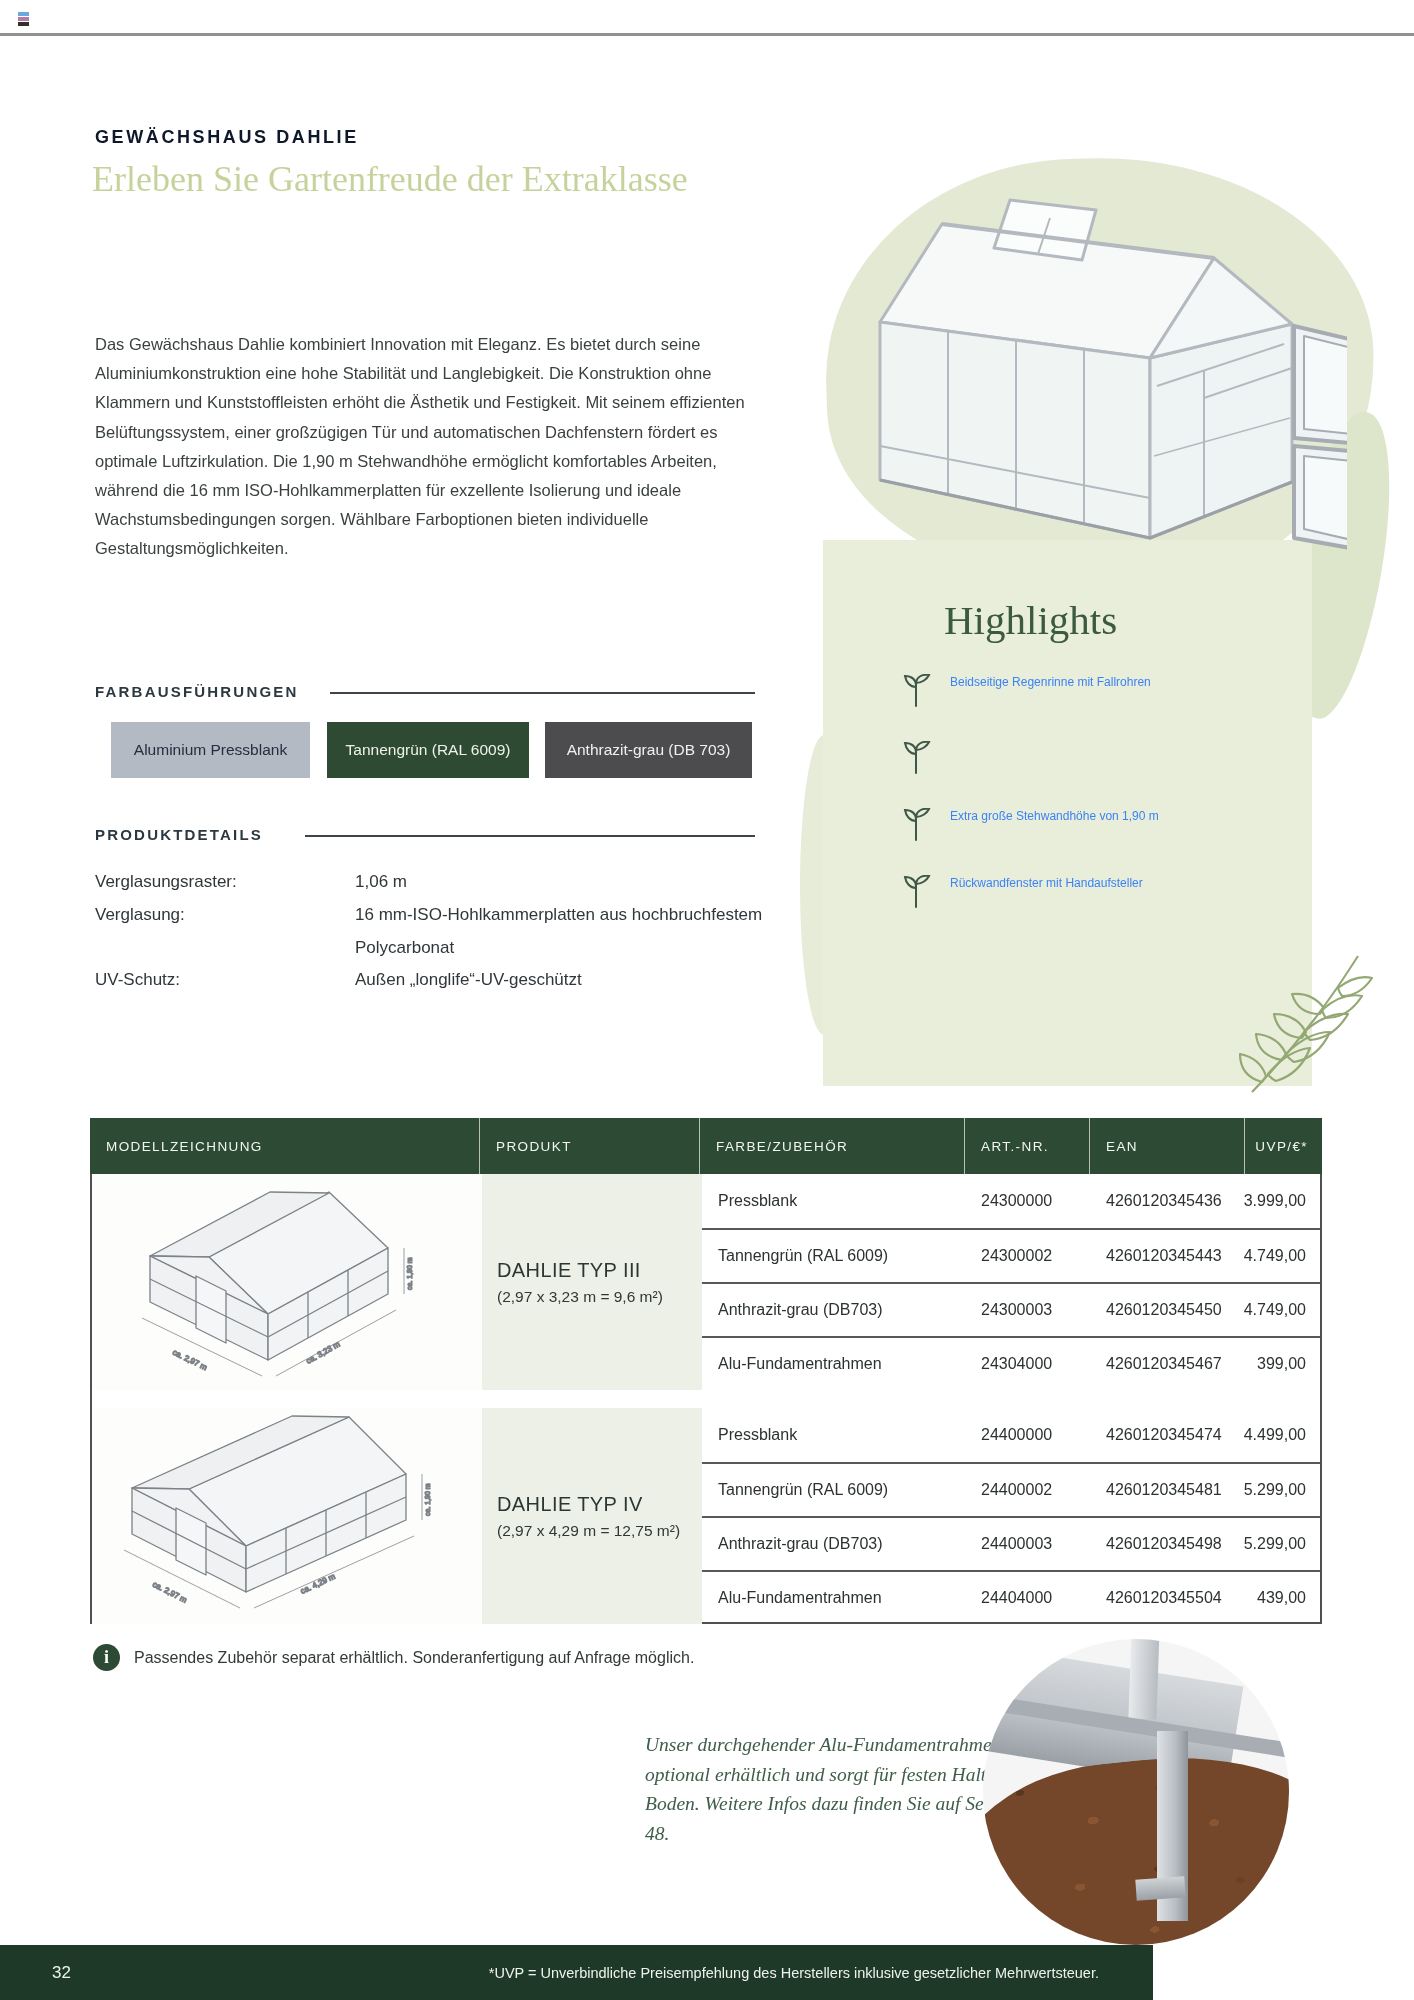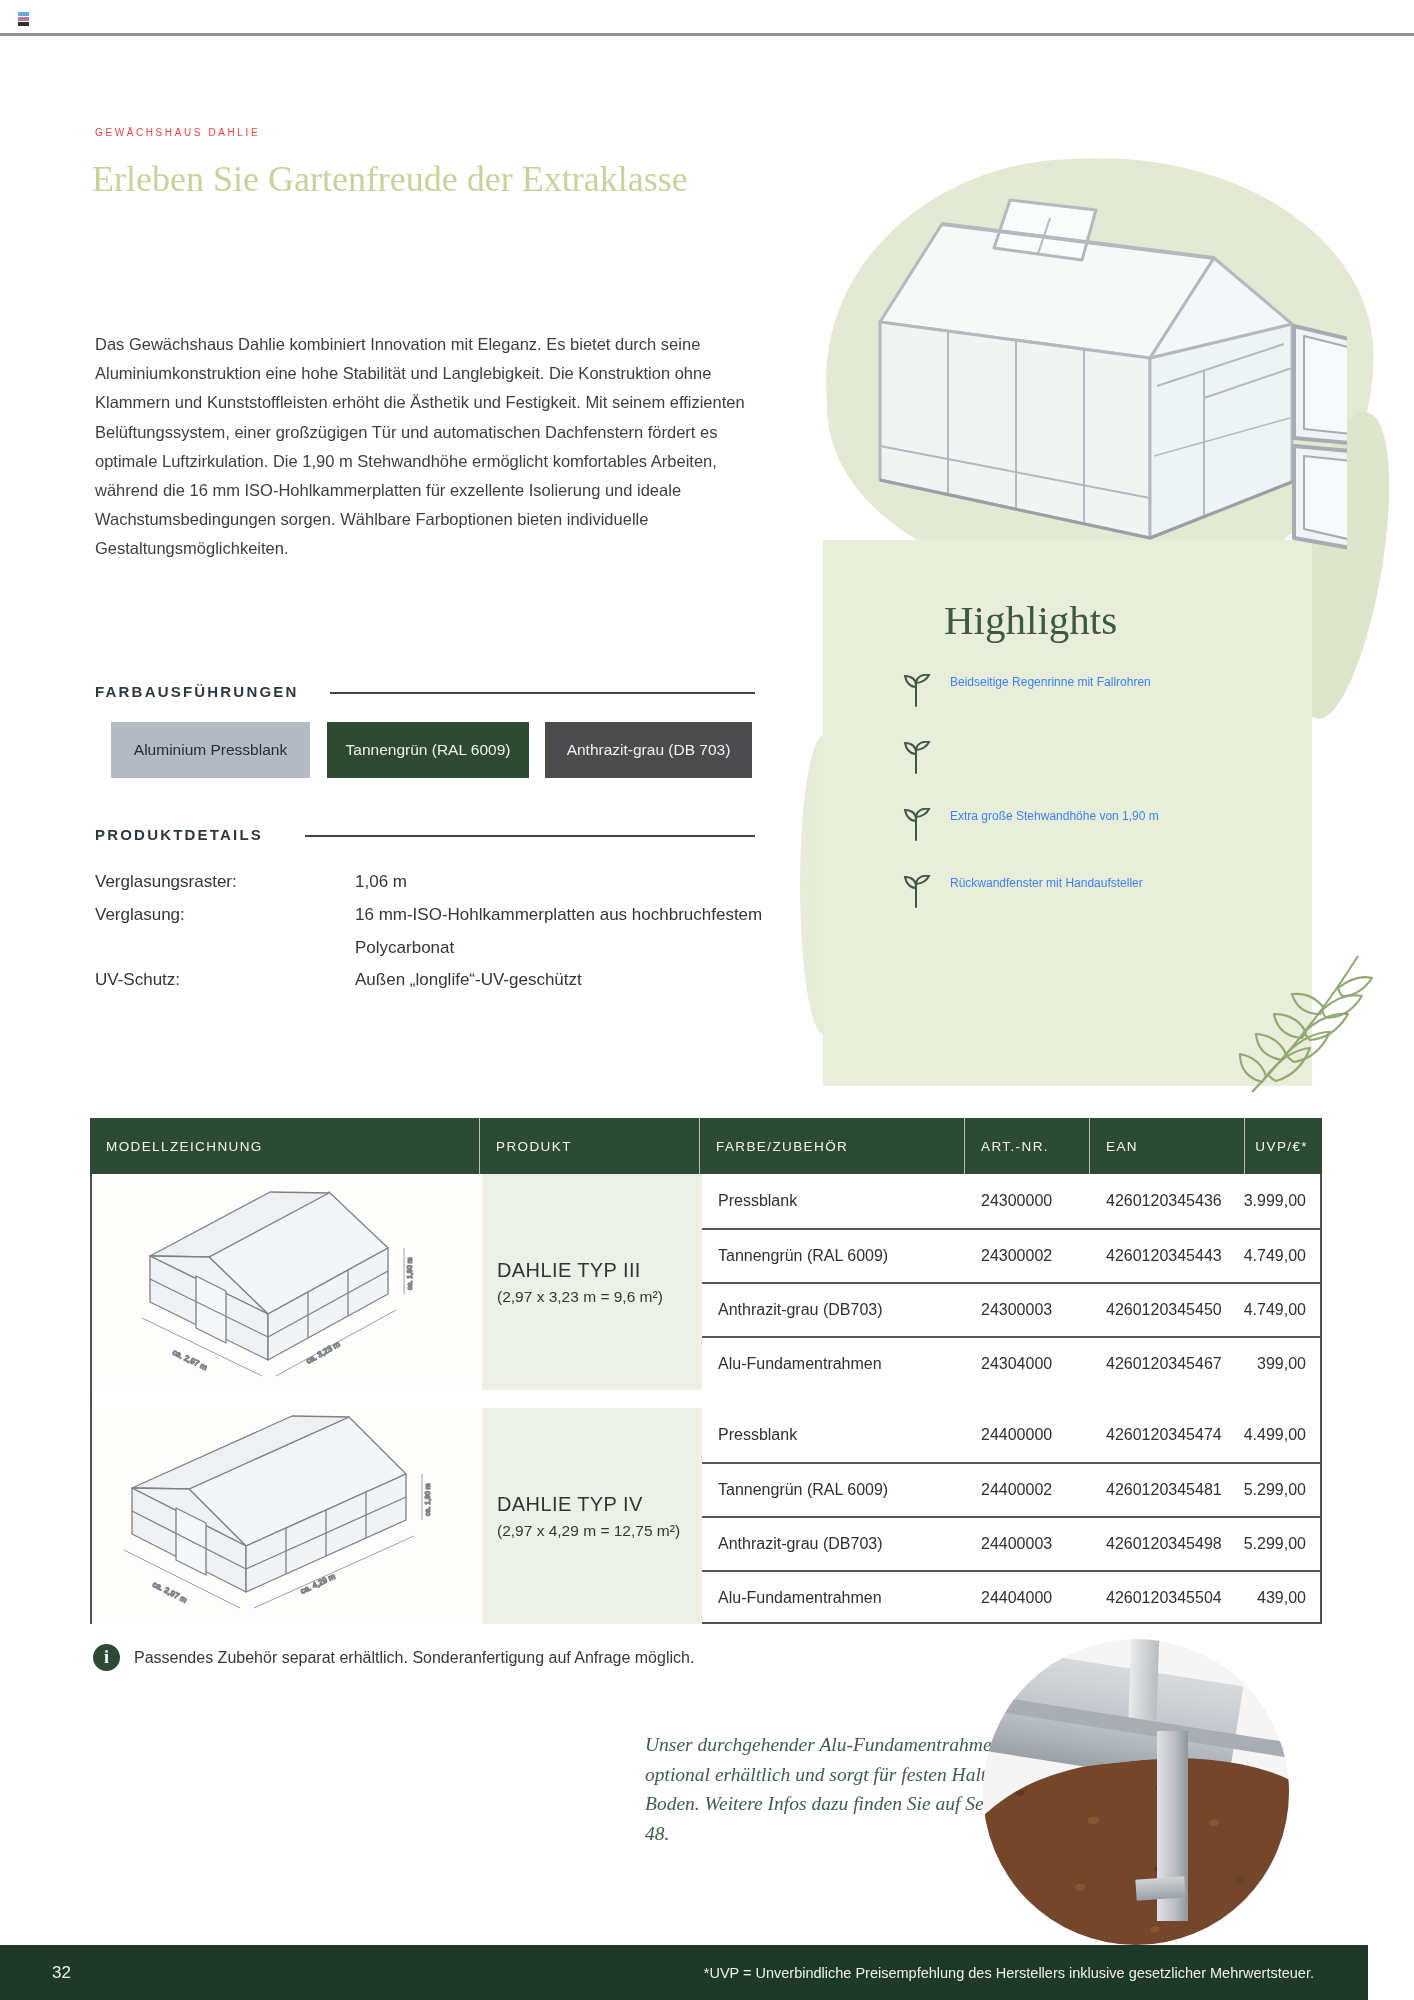--- a/index.html
+++ b/index.html
@@ -6,21 +6,21 @@
   .page{position:relative;width:1414px;height:2000px;background:#ffffff;overflow:hidden;
         font-family:"Liberation Sans",sans-serif;color:#333;margin:0 auto;}
   .abs{position:absolute;}
 
   
   .reg-mark{left:18px;top:12px;width:11px;height:15px;}
   .reg-mark div{height:4px;margin-bottom:1px;}
   .top-rule{left:0;top:33px;width:1414px;height:3px;background:#8f948f;}
 
   
-  .kicker{left:95px;top:127px;font-size:10px;font-weight:normal;letter-spacing:2.6px;color:#ef4444;}
+  .kicker{left:95px;top:127px;font-size:18px;font-weight:bold;letter-spacing:2.6px;color:#0f172a;}
   .main-heading{left:92px;top:158px;width:640px;font-family:"Liberation Serif",serif;
                 font-weight:normal;font-size:36px;line-height:1.2;color:#c6d29b;margin:0;}
   .intro{left:95px;top:330px;width:674px;font-size:16.5px;line-height:1.77;color:#3a413d;}
 
   .sec-title{font-size:15px;font-weight:bold;letter-spacing:2.2px;color:#2c3840;}
   .sec-rule{height:1.5px;background:#3d444a;}
 
   .swatch{height:56px;line-height:56px;text-align:center;font-size:15.5px;margin-left:16px;}
 
   .details-grid{left:95px;top:866px;width:680px;display:grid;grid-template-columns:260px 1fr;
@@ -93,21 +93,21 @@
              #74462a;
            border-radius:48% 52% 50% 50%/60% 40% 50% 50%;transform:rotate(-6deg);}
   .ph-profile{position:absolute;left:57%;top:30%;width:10%;height:62%;
            background:linear-gradient(90deg,#dfe2e5 0%,#b8bdc2 60%,#8f959b 100%);}
   .ph-foot{position:absolute;left:50%;top:78%;width:16%;height:7%;
            background:linear-gradient(180deg,#cfd3d6,#9aa0a6);transform:rotate(-4deg);}
   .ph-edge{position:absolute;left:-4%;top:26%;width:110%;height:5%;
            background:#a7adb3;transform:rotate(9deg);}
 
   
-  .footer{left:0;top:1945px;width:1368px;height:55px;background:#1f3929;color:#eef3ea;}
+  .footer{left:0;top:1945px;width:1153px;height:55px;background:#1f3929;color:#eef3ea;}
   .footer .pageno{position:absolute;left:52px;top:50%;transform:translateY(-50%);font-size:17px;}
   .footer .disc{position:absolute;right:54px;top:50%;transform:translateY(-50%);font-size:14.5px;}
 
   .dim-label{font-size:8px;fill:#55595c;}
   .dim-label-v{font-size:7px;fill:#55595c;}
 </style>
 </head>
 <body>
 
 <div class="page">

